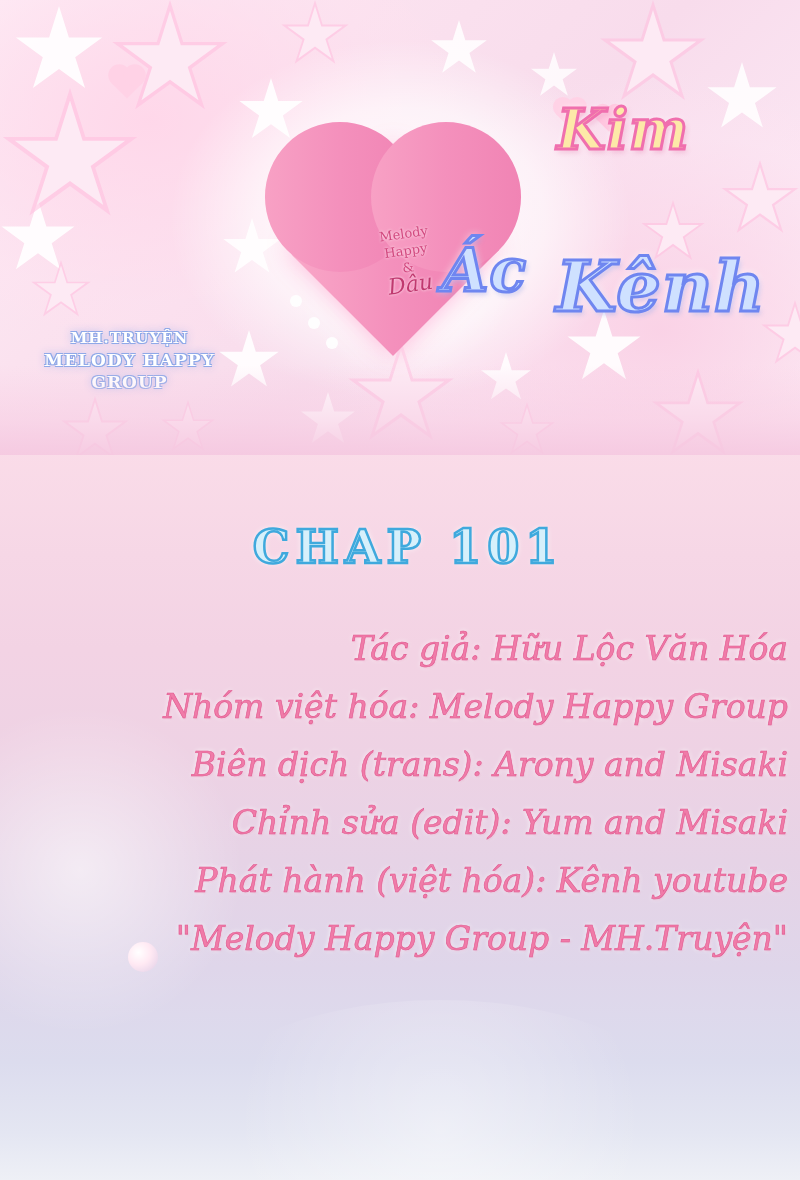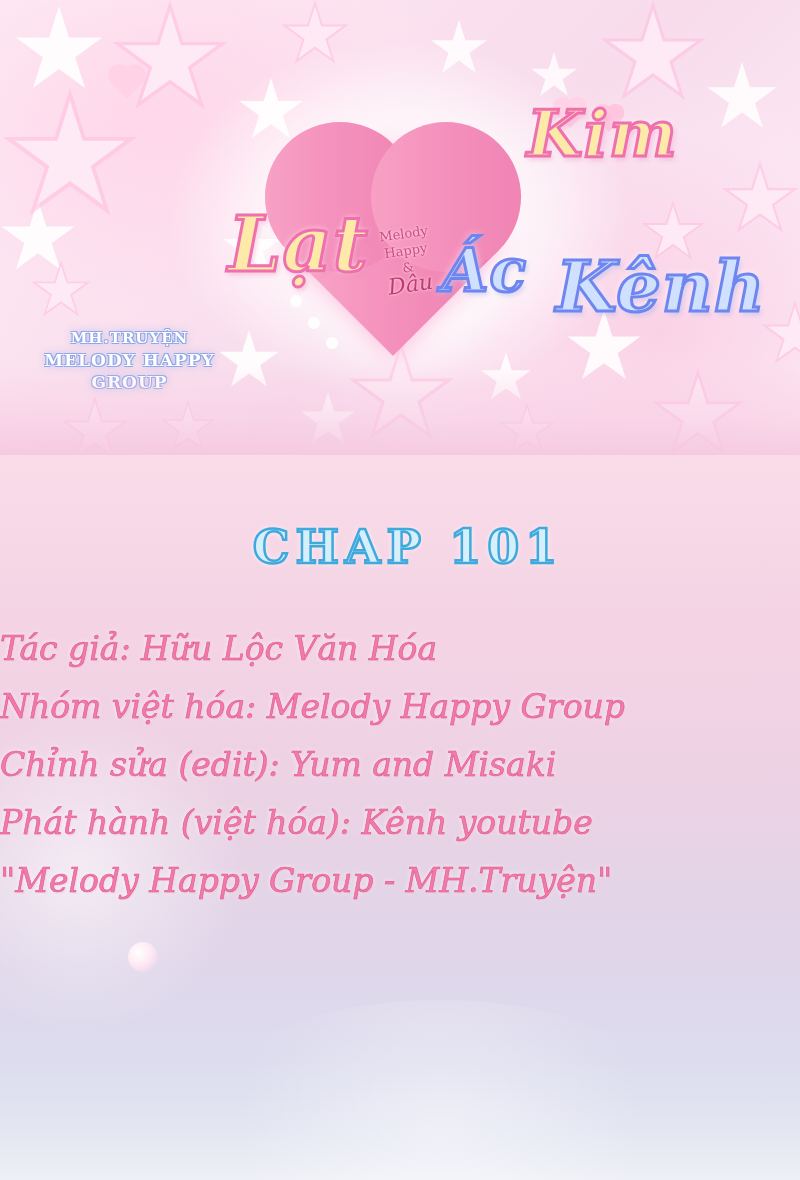--- a/index.html
+++ b/index.html
@@ -190,23 +190,23 @@
   }
   .w-thien {
     left: 372px;
     top: 124px;
     font-size: 78px;
     color: #fde9a8;
     -webkit-text-stroke: 3px #f06fae;
     text-shadow: 0 0 6px rgba(255,255,255,0.9), 2px 3px 5px rgba(226,100,160,0.45);
   }
   .w-kim {
-    left: 527px;
+    left: 557px;
     top: 96px;
-    font-size: 64px;
+    font-size: 56px;
     color: #fde9a8;
     -webkit-text-stroke: 3px #f06fae;
     text-shadow: 0 0 6px rgba(255,255,255,0.9), 2px 3px 5px rgba(226,100,160,0.45);
   }
   .w-ac {
     left: 442px;
     top: 235px;
     font-size: 60px;
     color: #cfe1ff;
     -webkit-text-stroke: 3px #6f86f0;
@@ -252,21 +252,21 @@
     -webkit-text-stroke: 2.5px #3fa9dd;
     text-shadow: 0 0 6px rgba(255,255,255,0.95);
     padding-left: 8px;
   }
 
   .credits {
     position: absolute;
     left: 0;
     top: 620px;
     width: 788px;
-    text-align: left;
+    text-align: right;
   }
   .credit-line {
     font-family: "DejaVu Serif", serif;
     font-style: italic;
     font-size: 33px;
     line-height: 58px;
     color: #f07ba8;
     -webkit-text-stroke: 0.6px #e0588f;
     text-shadow: 0 0 5px rgba(255,255,255,0.95), 1px 1px 2px rgba(224,110,160,0.35);
     white-space: nowrap;
@@ -343,21 +343,20 @@
     <div class="center-heart"></div>
     <div class="heart-dots"></div>
 
     <div class="inner-logo">
       <div>Melody</div>
       <div>Happy</div>
       <div>&amp;</div>
       <div class="big">Dâu</div>
     </div>
 
-    <div class="title-word w-lat">Lạt</div>
     <div class="title-word w-kim">Kim</div>
     <div class="title-word w-ac">Ác</div>
     <div class="title-word w-thieu">Kênh</div>
 
     <div class="credit-badge">
       <div class="l1">MH.TRUYỆN</div>
       <div class="l2">MELODY HAPPY GROUP</div>
     </div>
 
     <div class="banner-bottom-fade"></div>
@@ -365,18 +364,19 @@
 
   <div class="soft-glow-left"></div>
   <div class="soft-glow-bottom"></div>
   <div class="bubble"></div>
 
   <div class="chapter-title">CHAP 101</div>
 
   <div class="credits">
     <div class="credit-line">Tác giả: Hữu Lộc Văn Hóa</div>
     <div class="credit-line">Nhóm việt hóa: Melody Happy Group</div>
+    <div class="credit-line">Biên dịch (trans): Arony and Misaki</div>
     <div class="credit-line">Chỉnh sửa (edit): Yum and Misaki</div>
     <div class="credit-line">Phát hành (việt hóa): Kênh youtube</div>
     <div class="credit-line">"Melody Happy Group - MH.Truyện"</div>
   </div>
 
 </div>
 
 </body></html>

